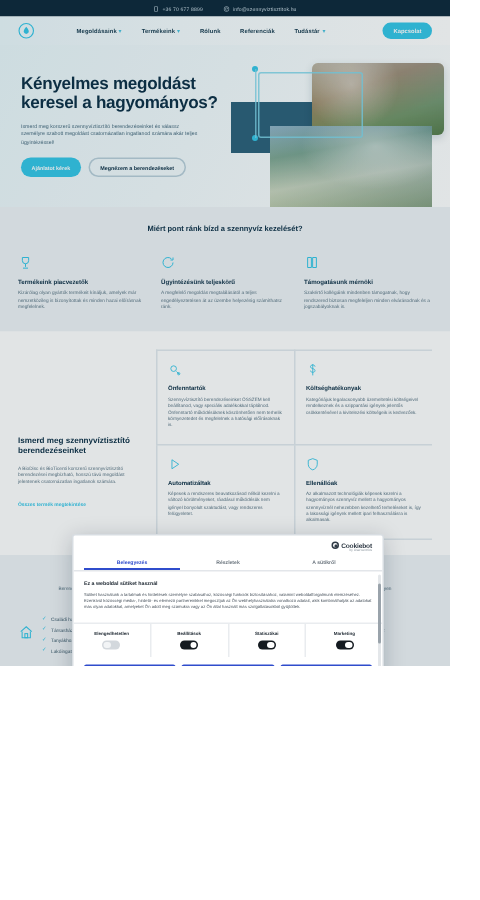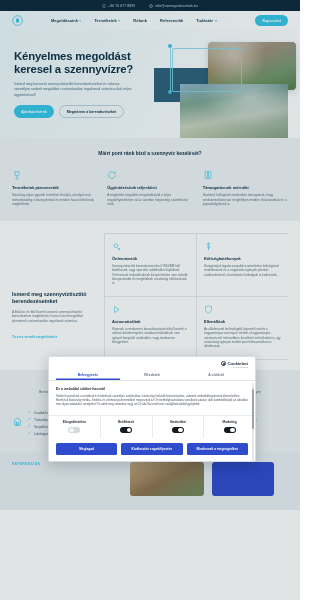--- a/index.html
+++ b/index.html
@@ -4,21 +4,21 @@
 <style>
   * { margin:0; padding:0; box-sizing:border-box; }
   html,body { width:300px; height:600px; }
   body {
     font-family:"Liberation Sans", sans-serif;
     background:#ffffff;
     color:#0c2b3e;
     overflow:hidden;
     position:relative;
   }
-  .page { width:300px; height:600px; position:relative; overflow:hidden; }
+  .page { width:300px; height:444px; position:relative; overflow:hidden; }
 
   
   .topbar {
     height:11px; background:#0e2a3c; display:flex; align-items:center;
     justify-content:center; gap:14px;
   }
   .topbar-item { display:flex; align-items:center; gap:2px; }
   .topbar-item span.txt { font-size:3.4px; color:#c9d8e2; letter-spacing:.1px; }
   .mini-ico { width:4px; height:4px; display:inline-block; position:relative; }
   .mini-ico svg { width:4px; height:4px; display:block; }
@@ -217,21 +217,21 @@
       <div class="art-photo-top"></div>
       <div class="art-photo-bot"></div>
       <div class="art-frame"></div>
       <div class="art-dot" style="left:12px;top:14px;"></div>
       <div class="art-dot" style="left:12px;top:60px;"></div>
       <div class="art-line" style="left:14px;top:16px;width:1px;height:46px;"></div>
     </div>
     <div class="hero-copy">
       <h1 class="hero-h1">
         <span>Kényelmes megoldást</span><br>
-        <span>keresel a szennyvízre?</span>
+        <span>keresel a hagyományos?</span>
       </h1>
       <p class="hero-sub">Ismerd meg korszerű szennyvíztisztító berendezéseinket és válassz személyre szabott megoldást csatornázatlan ingatlanod számára akár teljes ügyintézéssel!</p>
       <div class="hero-btns">
         <button class="btn-primary">Ajánlatot kérek</button>
         <button class="btn-ghost">Megnézem a berendezéseket</button>
       </div>
     </div>
   </div>
 
   <div class="sec-why">

